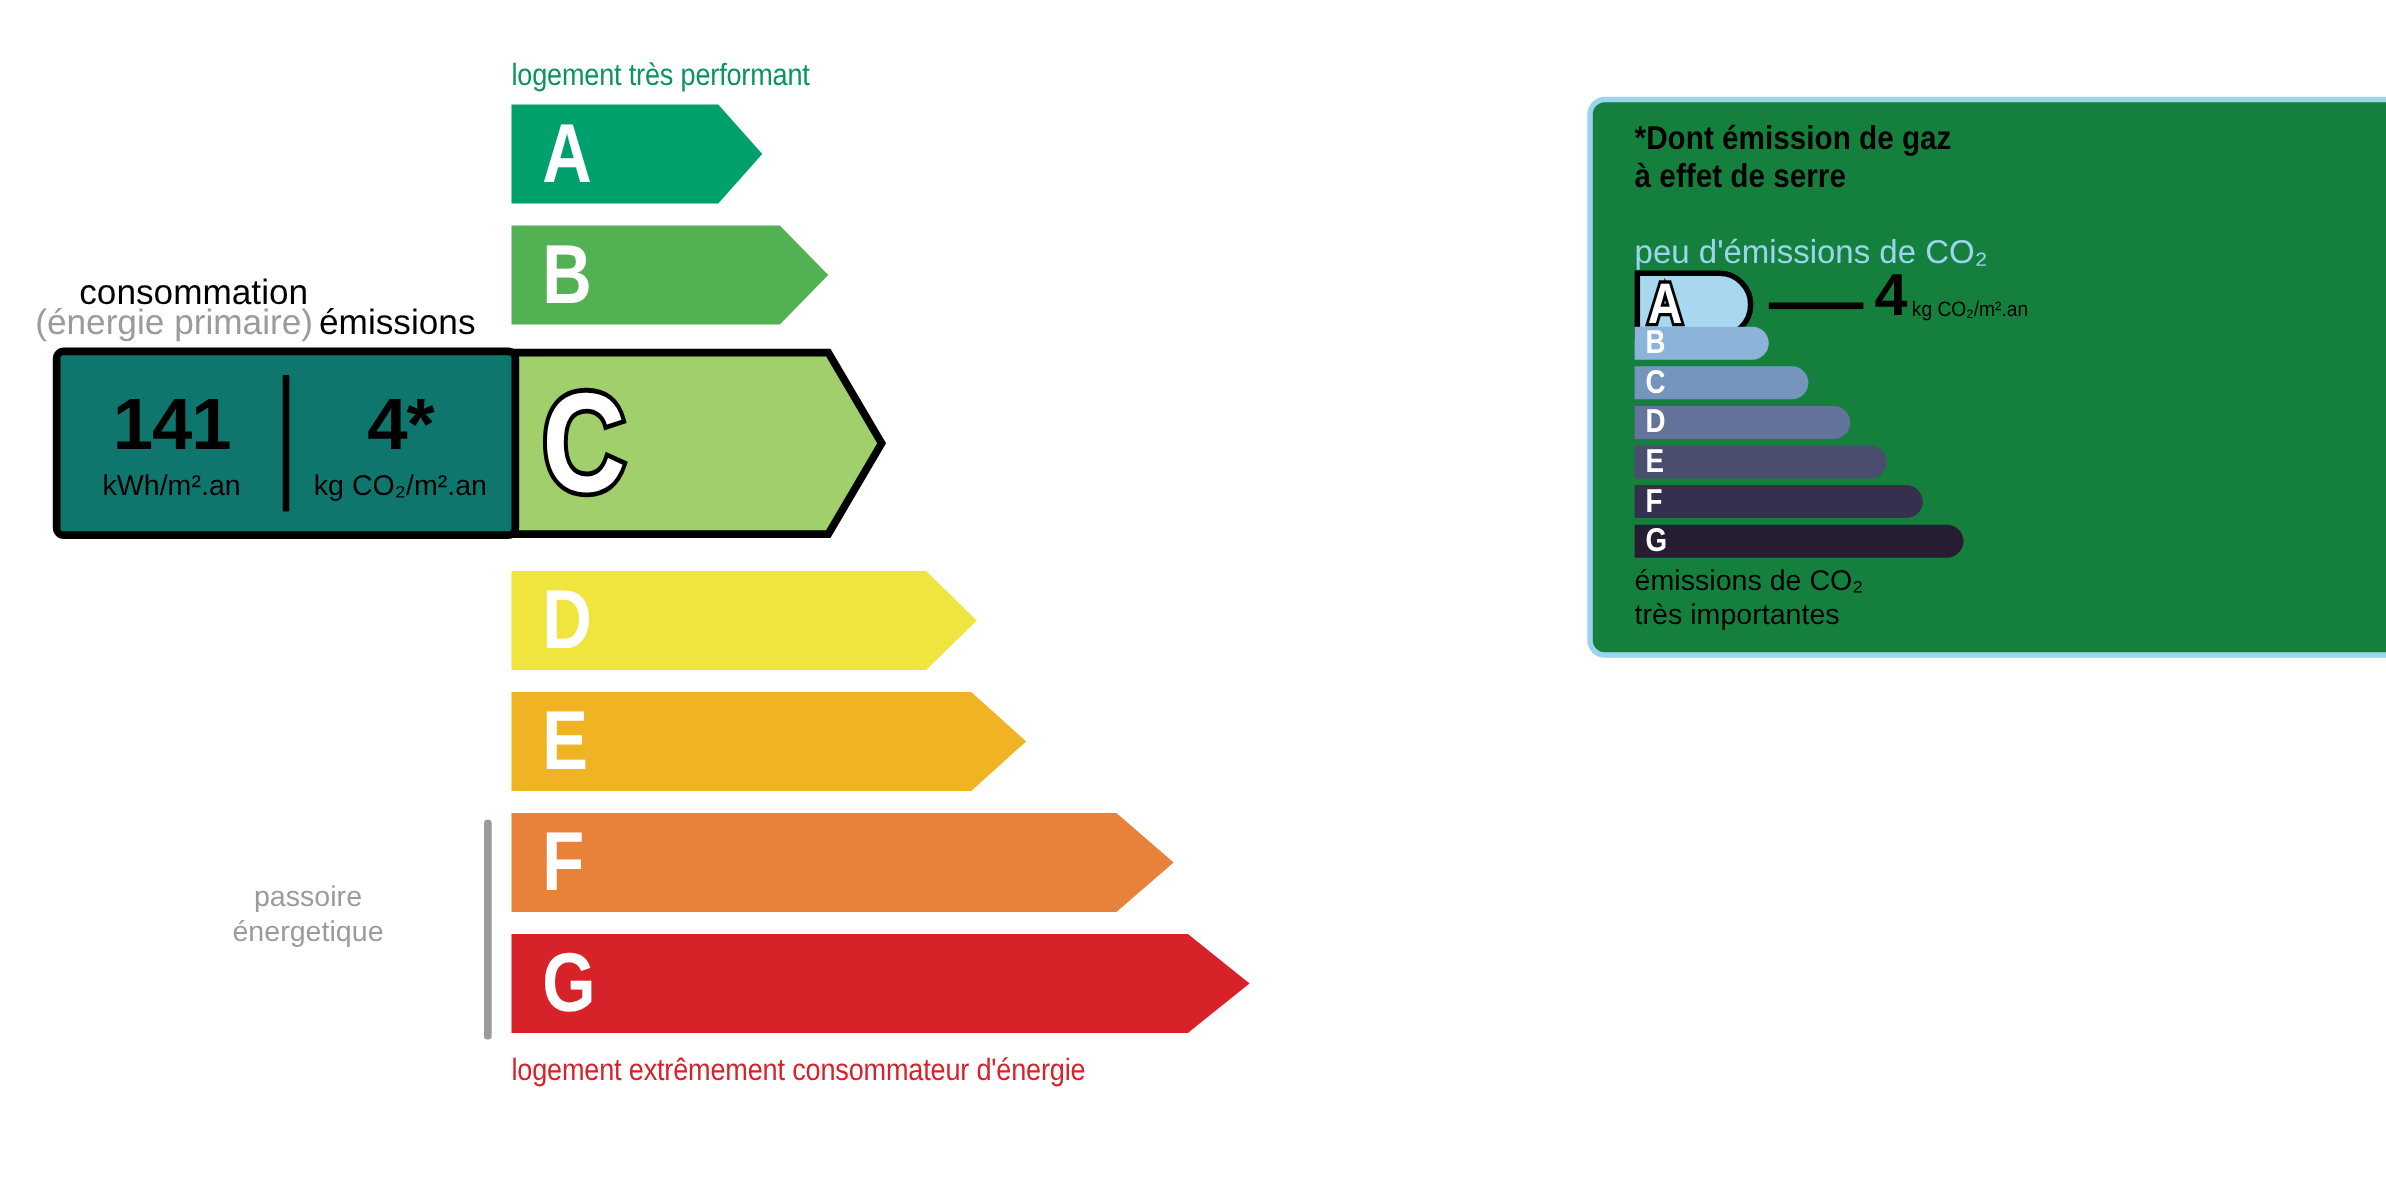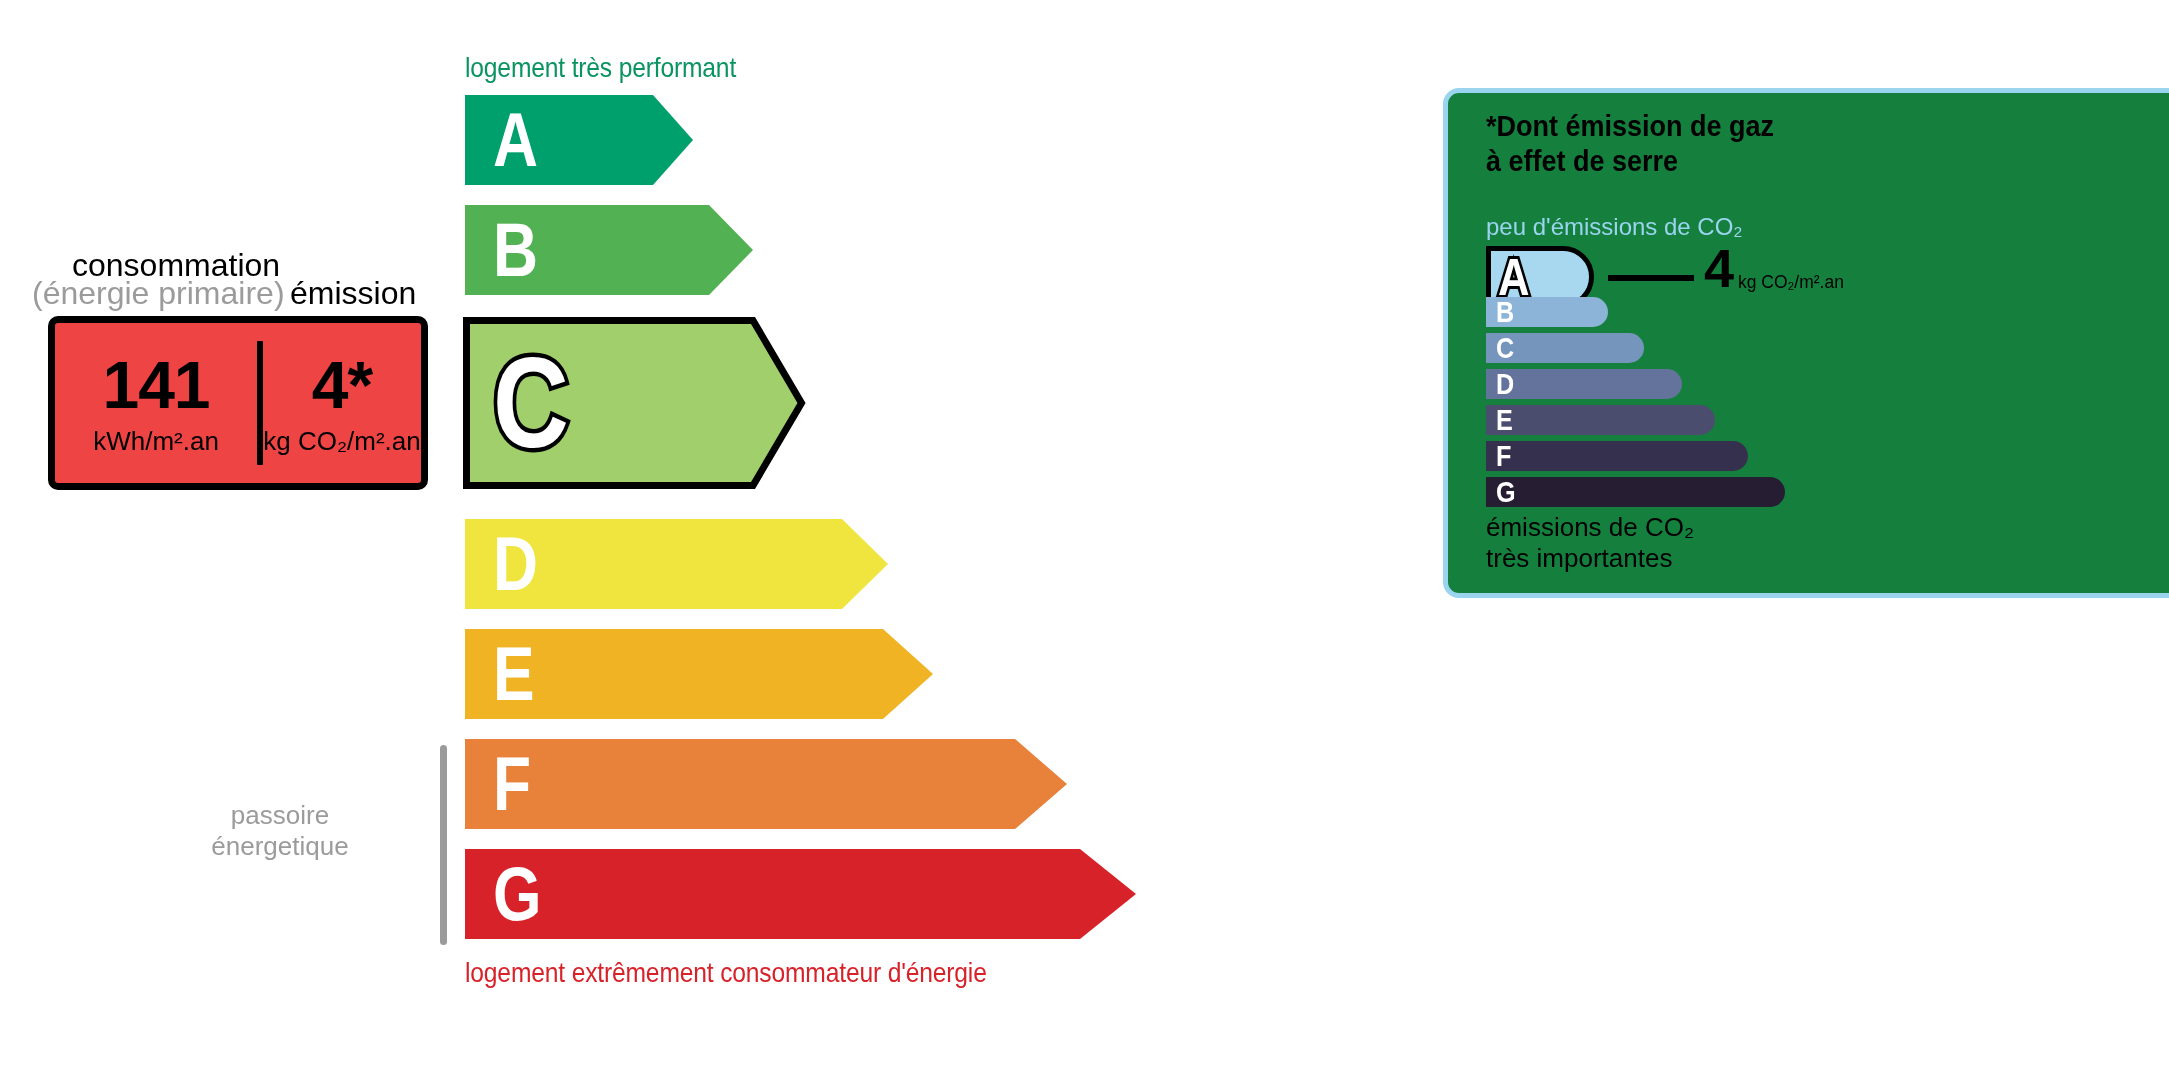--- a/index.html
+++ b/index.html
@@ -66,25 +66,25 @@
     color: #ffffff;
     -webkit-text-stroke: 9px #000;
     paint-order: stroke fill;
   }
 
   
   #consumption-box {
     position: absolute;
     left: 48px;
     top: 316px;
-    width: 380px;
+    width: 424px;
     height: 174px;
     border: 7px solid #000;
     border-radius: 10px;
-    background: #ef4444;
+    background: #0f766e;
     box-sizing: border-box;
     display: flex;
     z-index: 5;
     justify-content: flex-end;
   }
   .cons-cell {
     flex: 1 1 0;
     display: flex;
     flex-direction: column;
     align-items: center;
@@ -149,21 +149,21 @@
     left: 38px; top: 16px;
     font-size: 30px; font-weight: bold; color: #000;
     line-height: 1.16;
     transform: scaleX(0.9);
     transform-origin: left top;
     white-space: pre-line;
   }
   #ges-top-caption {
     position: absolute;
     left: 38px; top: 120px;
-    font-size: 24px; color: #9ad4ef;
+    font-size: 30px; color: #9ad4ef;
     white-space: nowrap;
   }
   #ges-bottom-caption {
     position: absolute;
     left: 38px; top: 419px;
     font-size: 26px; color: #000; line-height: 1.18;
     white-space: pre-line;
   }
 
   
@@ -271,21 +271,21 @@
       <div class="band" style="top: 849px; width: 671px; height: 90px;">
         <svg class="band-svg" viewBox="0 0 671 90" preserveAspectRatio="none">
           <polygon points="0,0 615,0 671,45 615,90 0,90" fill="#d8222a"></polygon>
         </svg>
         <span class="band-letter">G</span>
       </div>
     </div>
 
   <div id="lbl-consommation" class="side-label">consommation</div>
   <div id="lbl-energie-primaire" class="side-label">(énergie primaire)</div>
-  <div id="lbl-emissions" class="side-label">émission</div>
+  <div id="lbl-emissions" class="side-label">émissions</div>
 
   <div id="consumption-box">
     <div class="cons-cell left">
       <div class="cons-value">141</div>
       <div class="cons-unit">kWh/m².an</div>
     </div>
     <div class="cons-divider"></div>
     <div class="cons-cell">
       <div class="cons-value">4*</div>
       <div class="cons-unit">kg CO₂/m².an</div>

